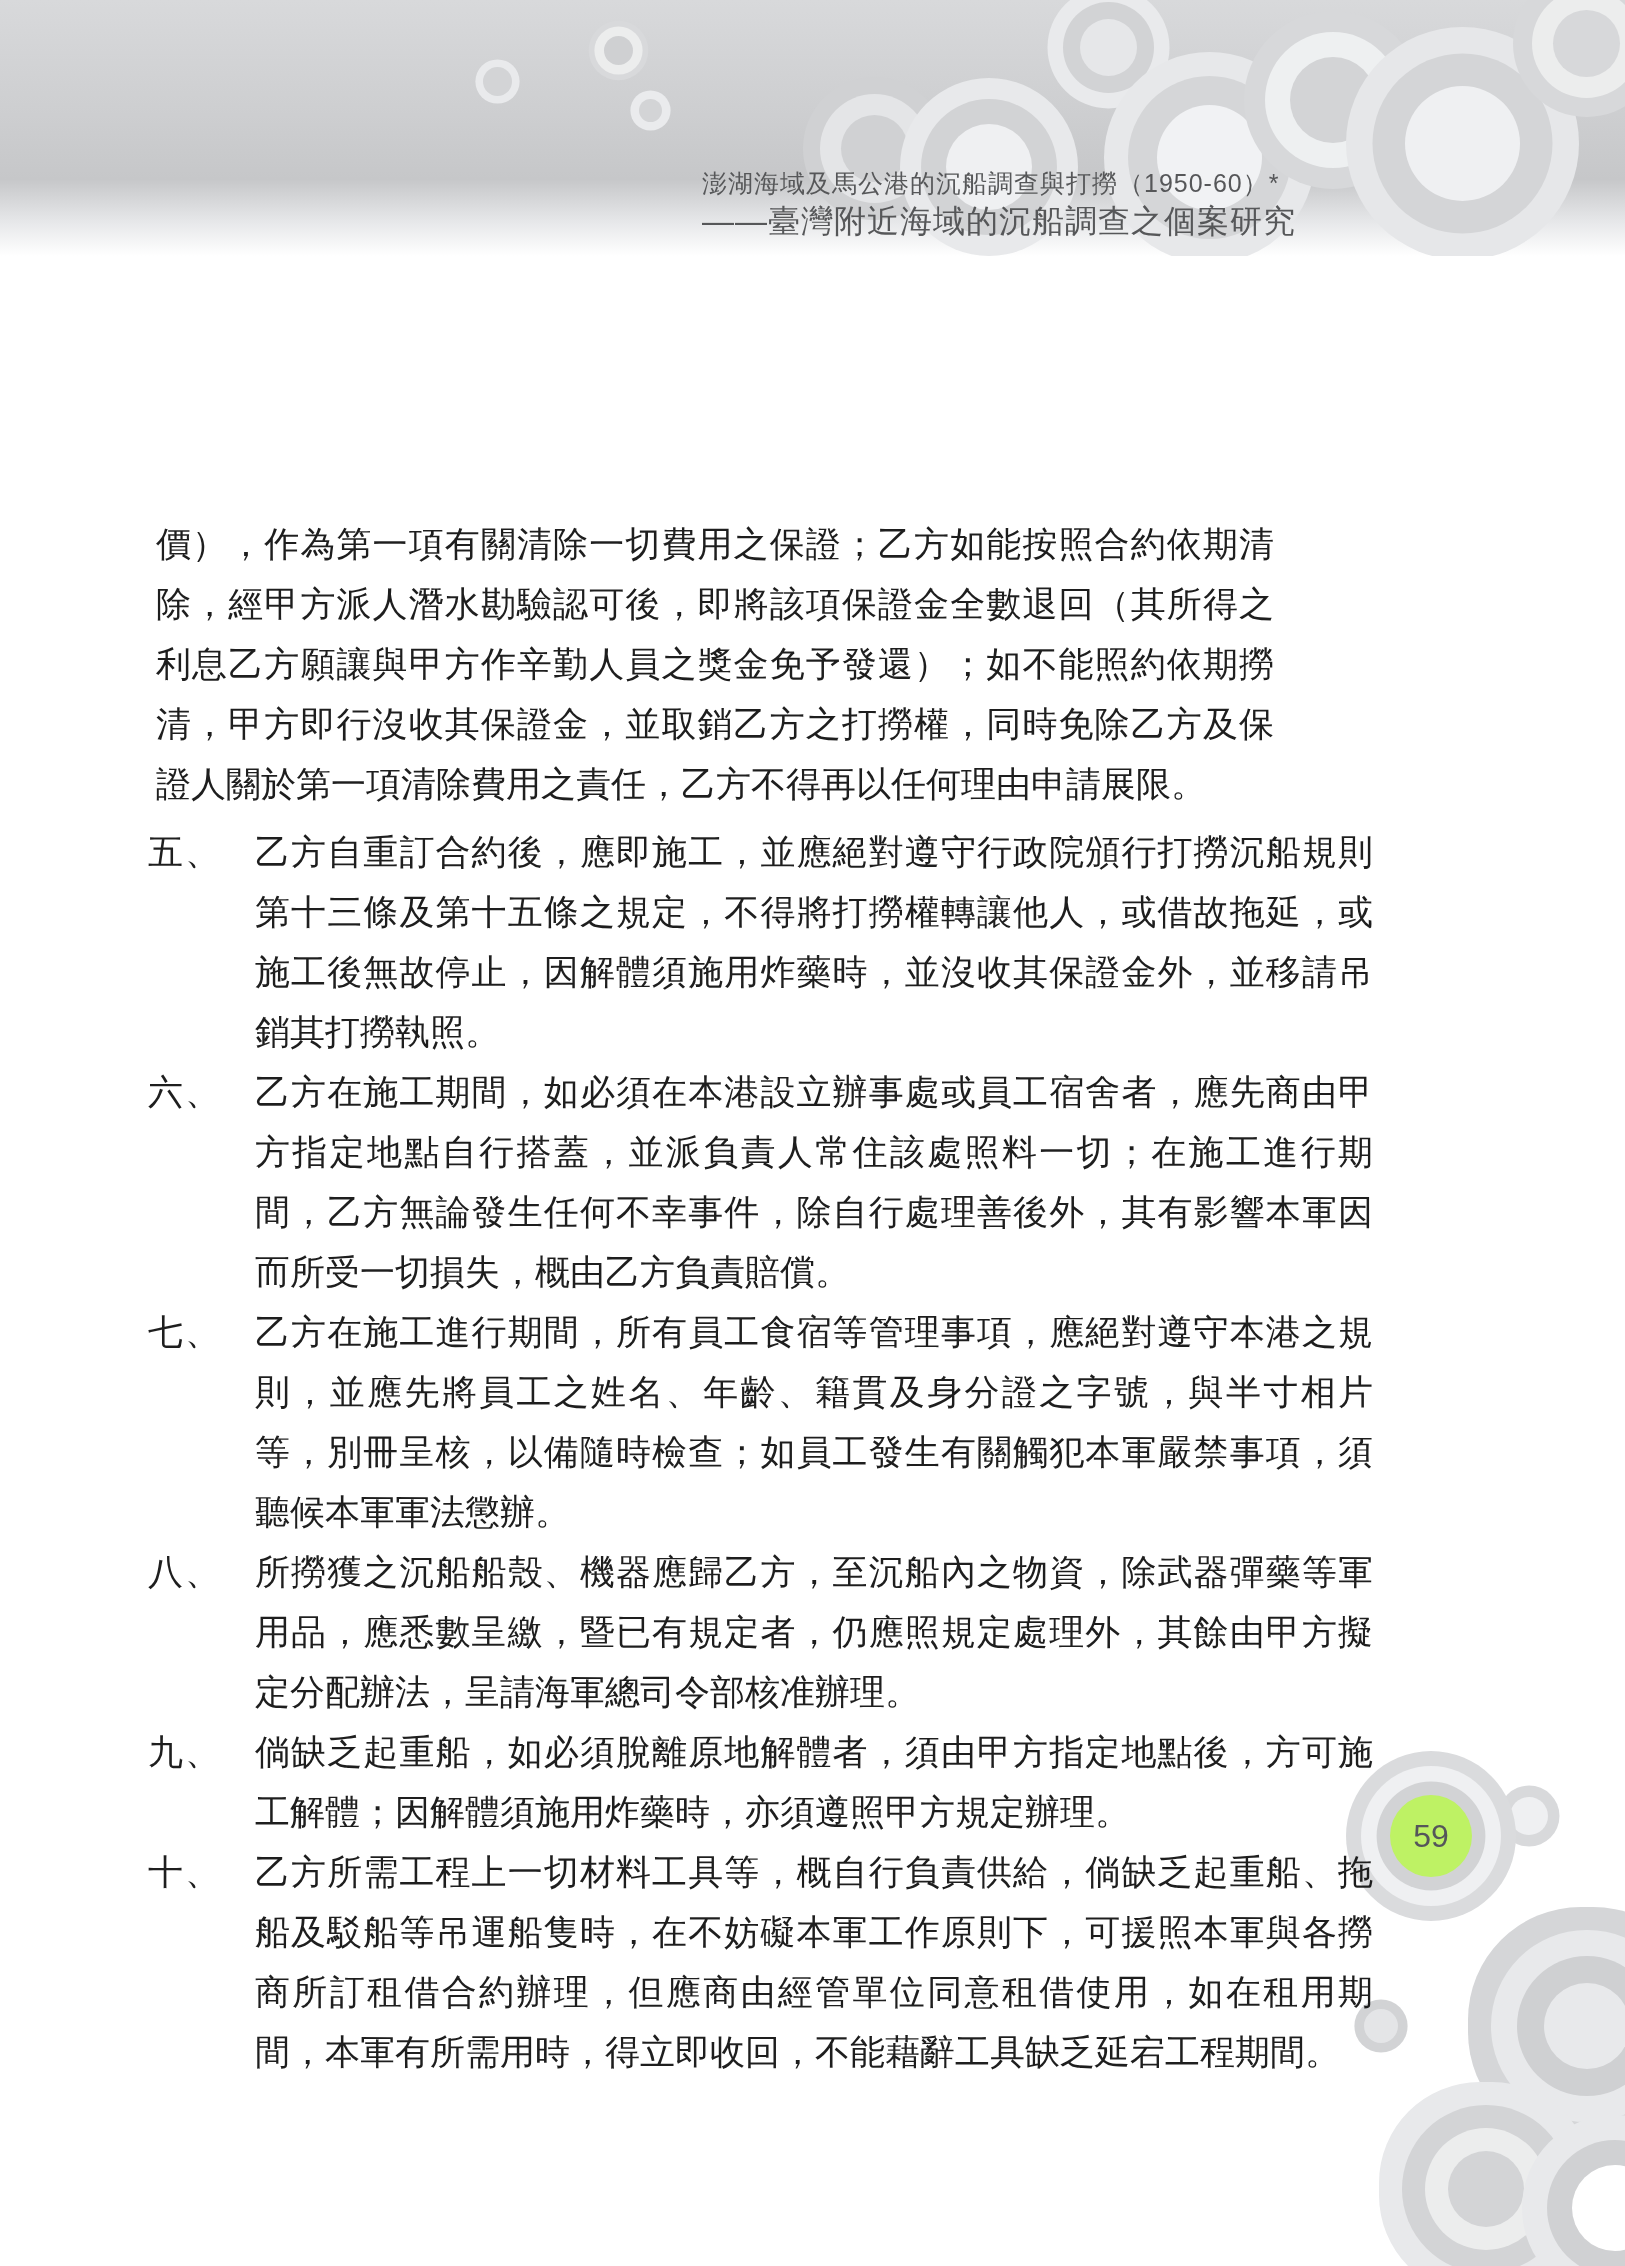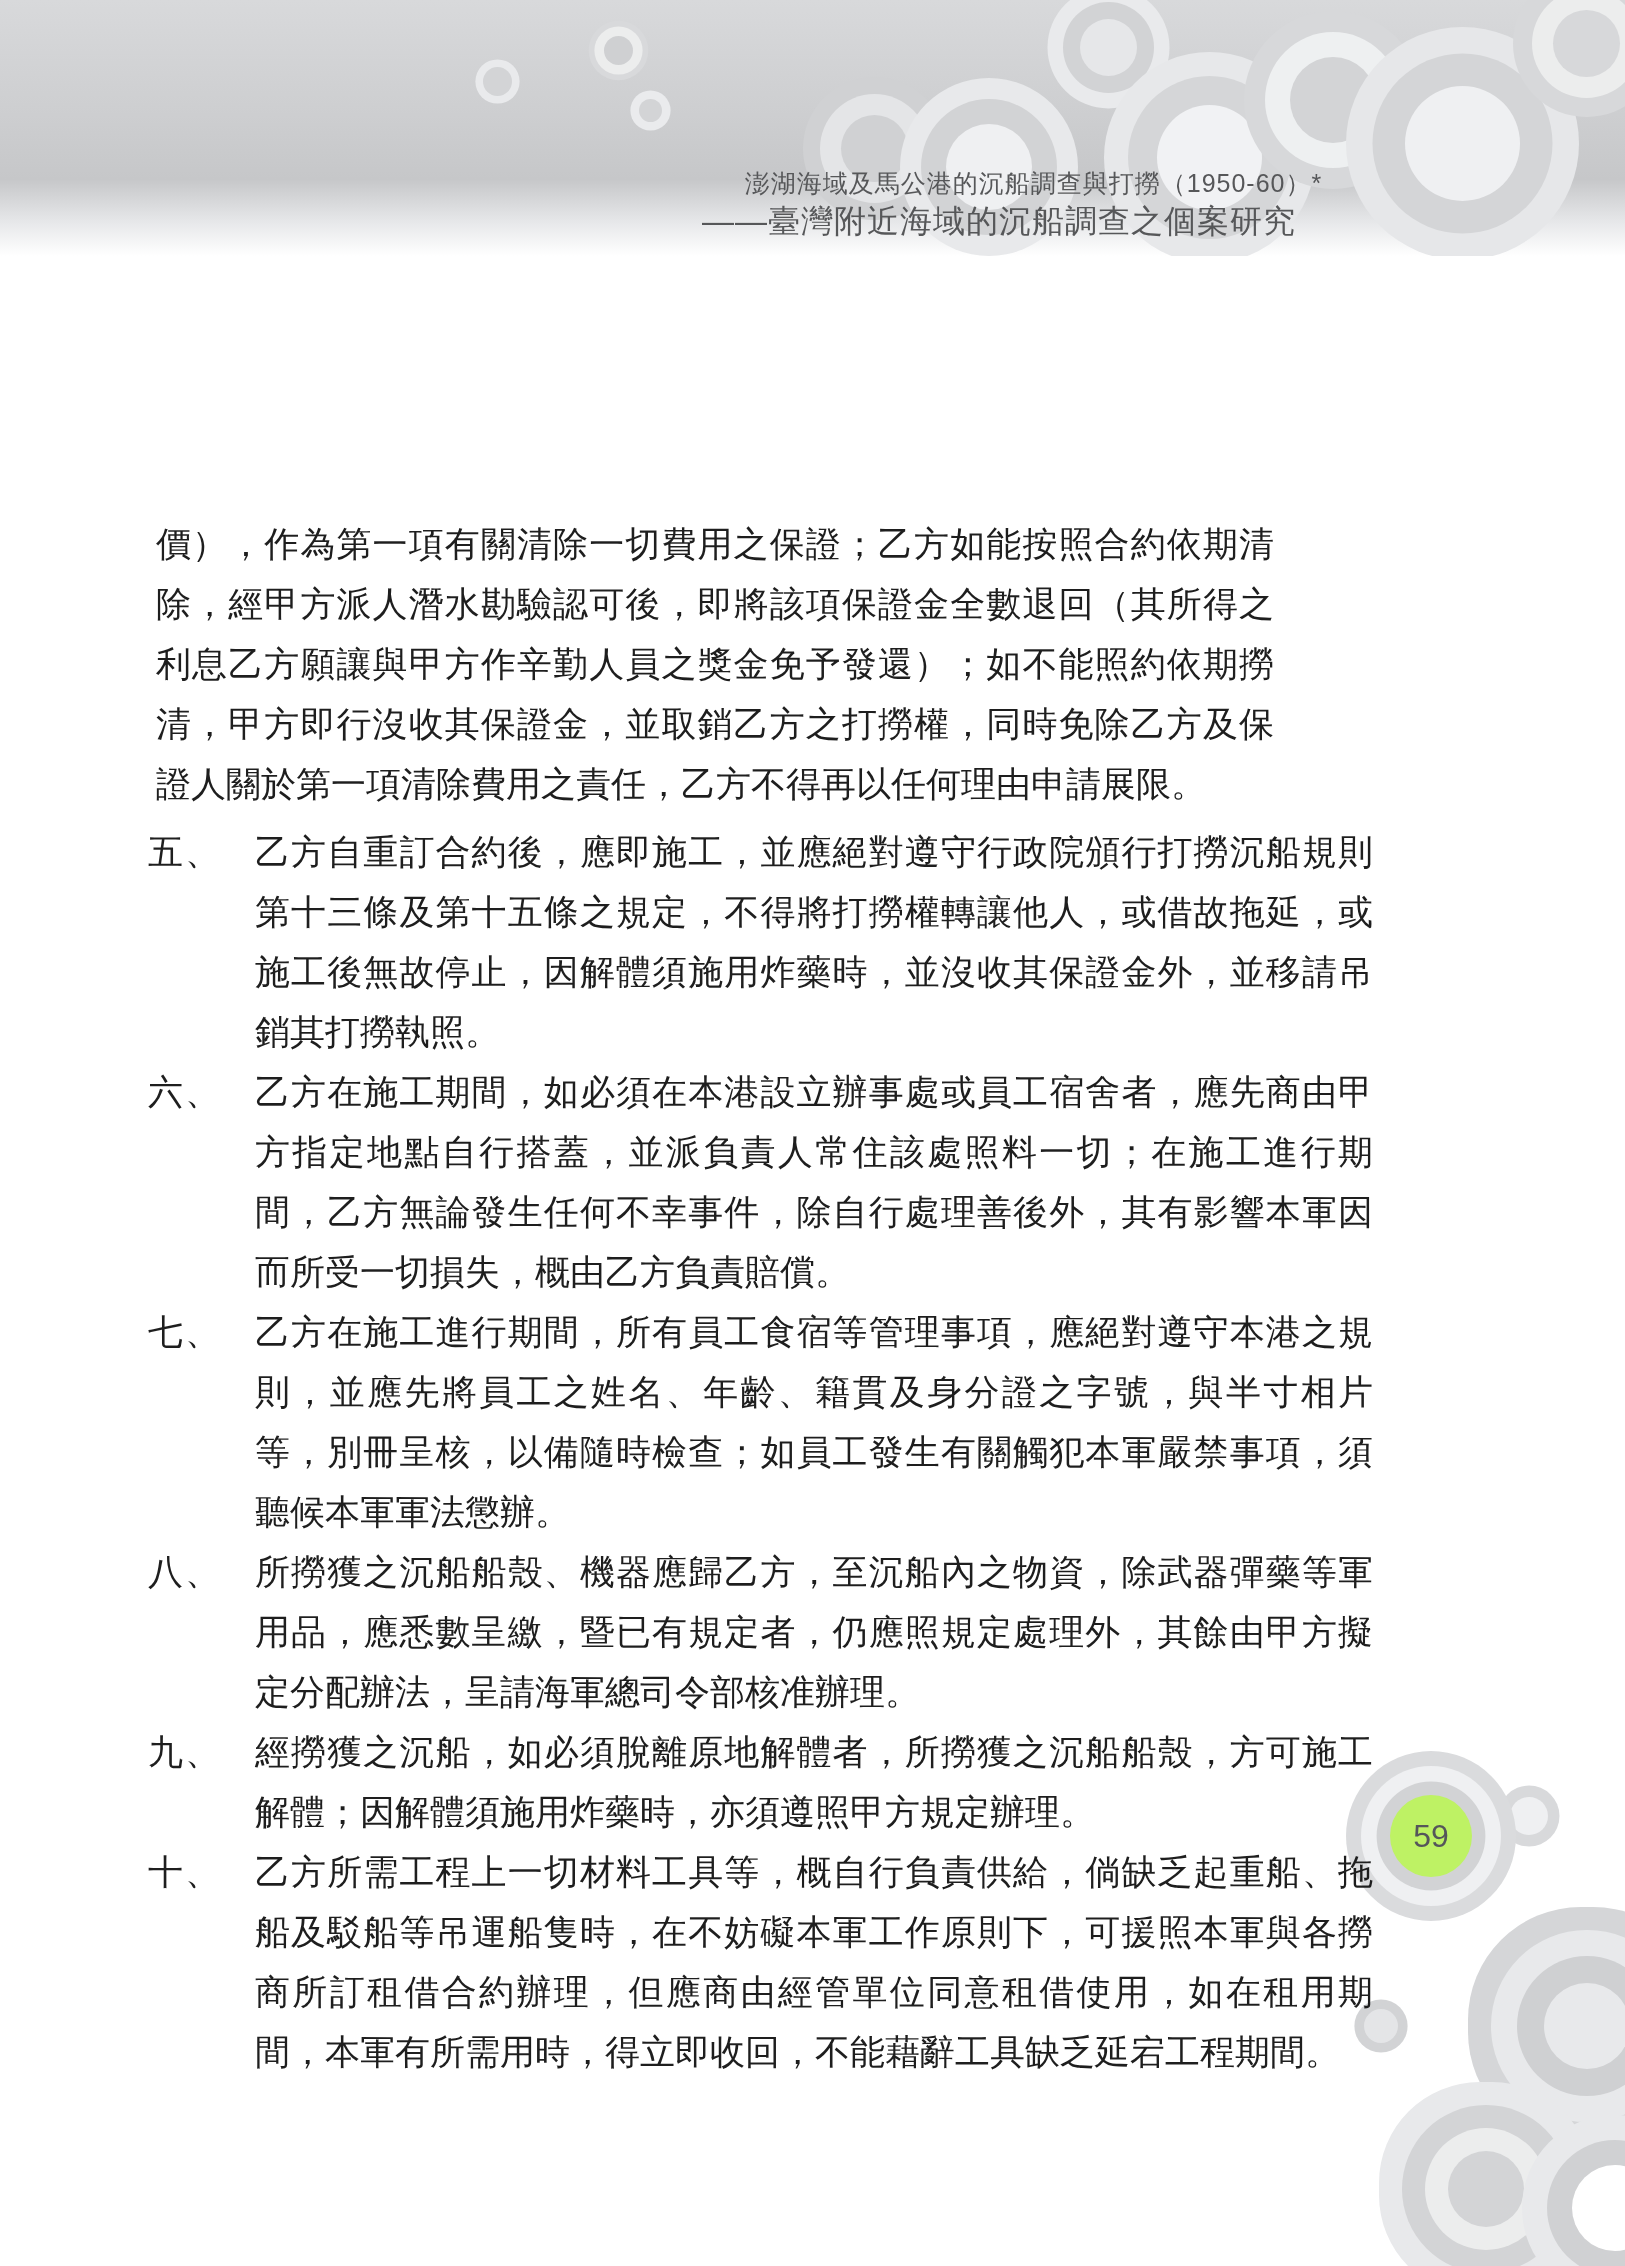--- a/index.html
+++ b/index.html
@@ -21,21 +21,21 @@
       #d8d9db 0%, #cdced0 45%, #c6c7c9 70%, #e7e8ea 87%, #ffffff 100%);
     overflow: hidden;
   }
   .ring { position: absolute; border-radius: 50%; }
 
   
   .header-titles {
     position: absolute;
     top: 164px;
     right: 260px;
-    text-align: center;
+    text-align: left;
     z-index: 5;
     color: #565759;
     font-family: "Liberation Sans", "DejaVu Sans", sans-serif;
   }
   .header-title-line1 {
     font-size: 25px;
     line-height: 38px;
     letter-spacing: 1px;
   }
   .header-title-line2 {
@@ -133,21 +133,21 @@
       <div class="item-text">乙方在施工進行期間，所有員工食宿等管理事項，應絕對遵守本港之規則，並應先將員工之姓名、年齡、籍貫及身分證之字號，與半寸相片等，別冊呈核，以備隨時檢查；如員工發生有關觸犯本軍嚴禁事項，須聽候本軍軍法懲辦。</div>
     </div>
 
     <div class="item">
       <div class="item-num">八、</div>
       <div class="item-text">所撈獲之沉船船殼、機器應歸乙方，至沉船內之物資，除武器彈藥等軍用品，應悉數呈繳，暨已有規定者，仍應照規定處理外，其餘由甲方擬定分配辦法，呈請海軍總司令部核准辦理。</div>
     </div>
 
     <div class="item">
       <div class="item-num">九、</div>
-      <div class="item-text">經撈獲之沉船，如必須脫離原地解體者，所撈獲之沉船船殼，方可施工解體；因解體須施用炸藥時，亦須遵照甲方規定辦理。</div>
+      <div class="item-text">倘缺乏起重船，如必須脫離原地解體者，須由甲方指定地點後，方可施工解體；因解體須施用炸藥時，亦須遵照甲方規定辦理。</div>
     </div>
 
     <div class="item">
       <div class="item-num">十、</div>
       <div class="item-text">乙方所需工程上一切材料工具等，概自行負責供給，倘缺乏起重船、拖船及駁船等吊運船隻時，在不妨礙本軍工作原則下，可援照本軍與各撈商所訂租借合約辦理，但應商由經管單位同意租借使用，如在租用期間，本軍有所需用時，得立即收回，不能藉辭工具缺乏延宕工程期間。</div>
     </div>
 
   </div>
 
   <div class="ring" style="left:1544px; top:1983px; width:86px; height:86px; background:#e8e9eb; box-shadow:0 0 0 27px #cfd0d2, 0 0 0 53px #e8e9eb, 0 0 0 76px #d5d6d8; z-index:2;"></div>

